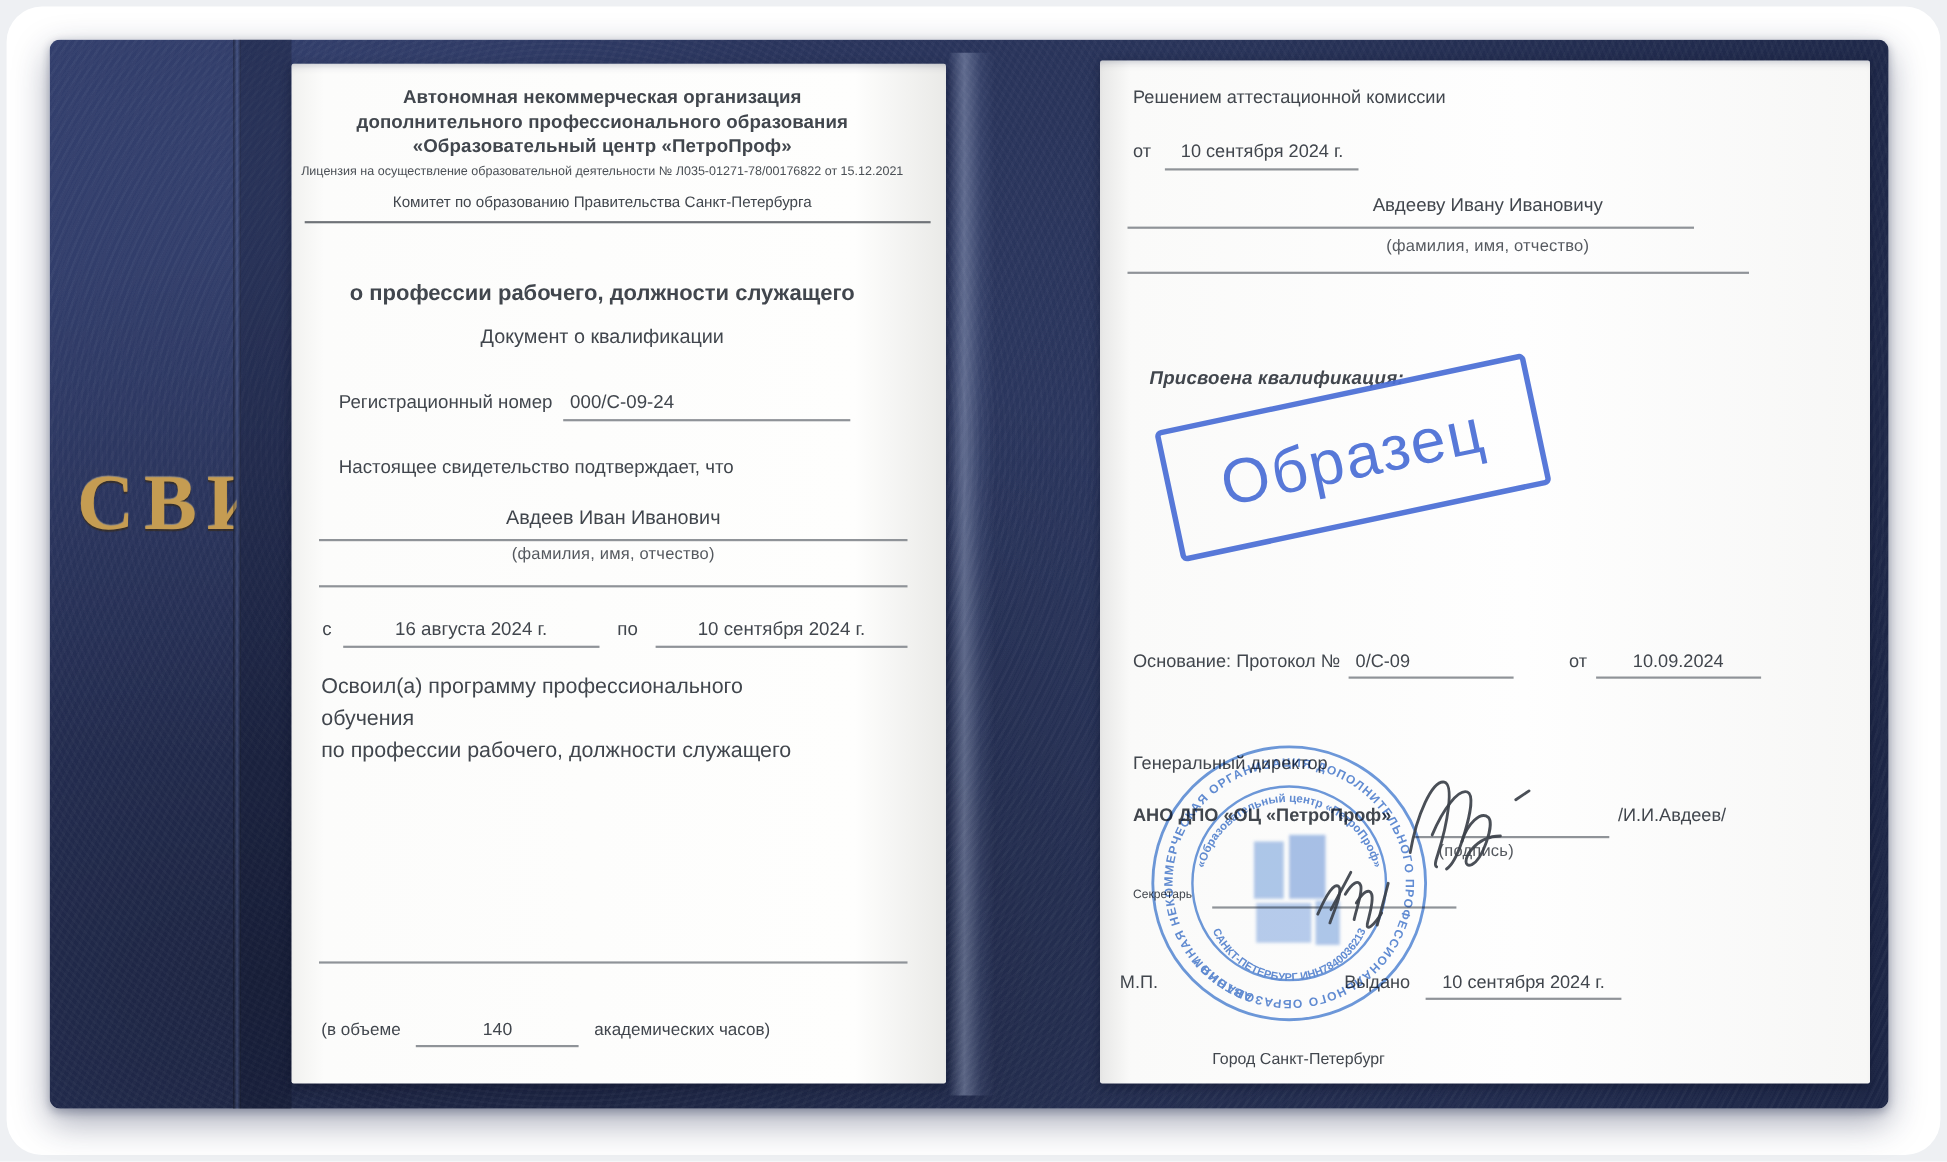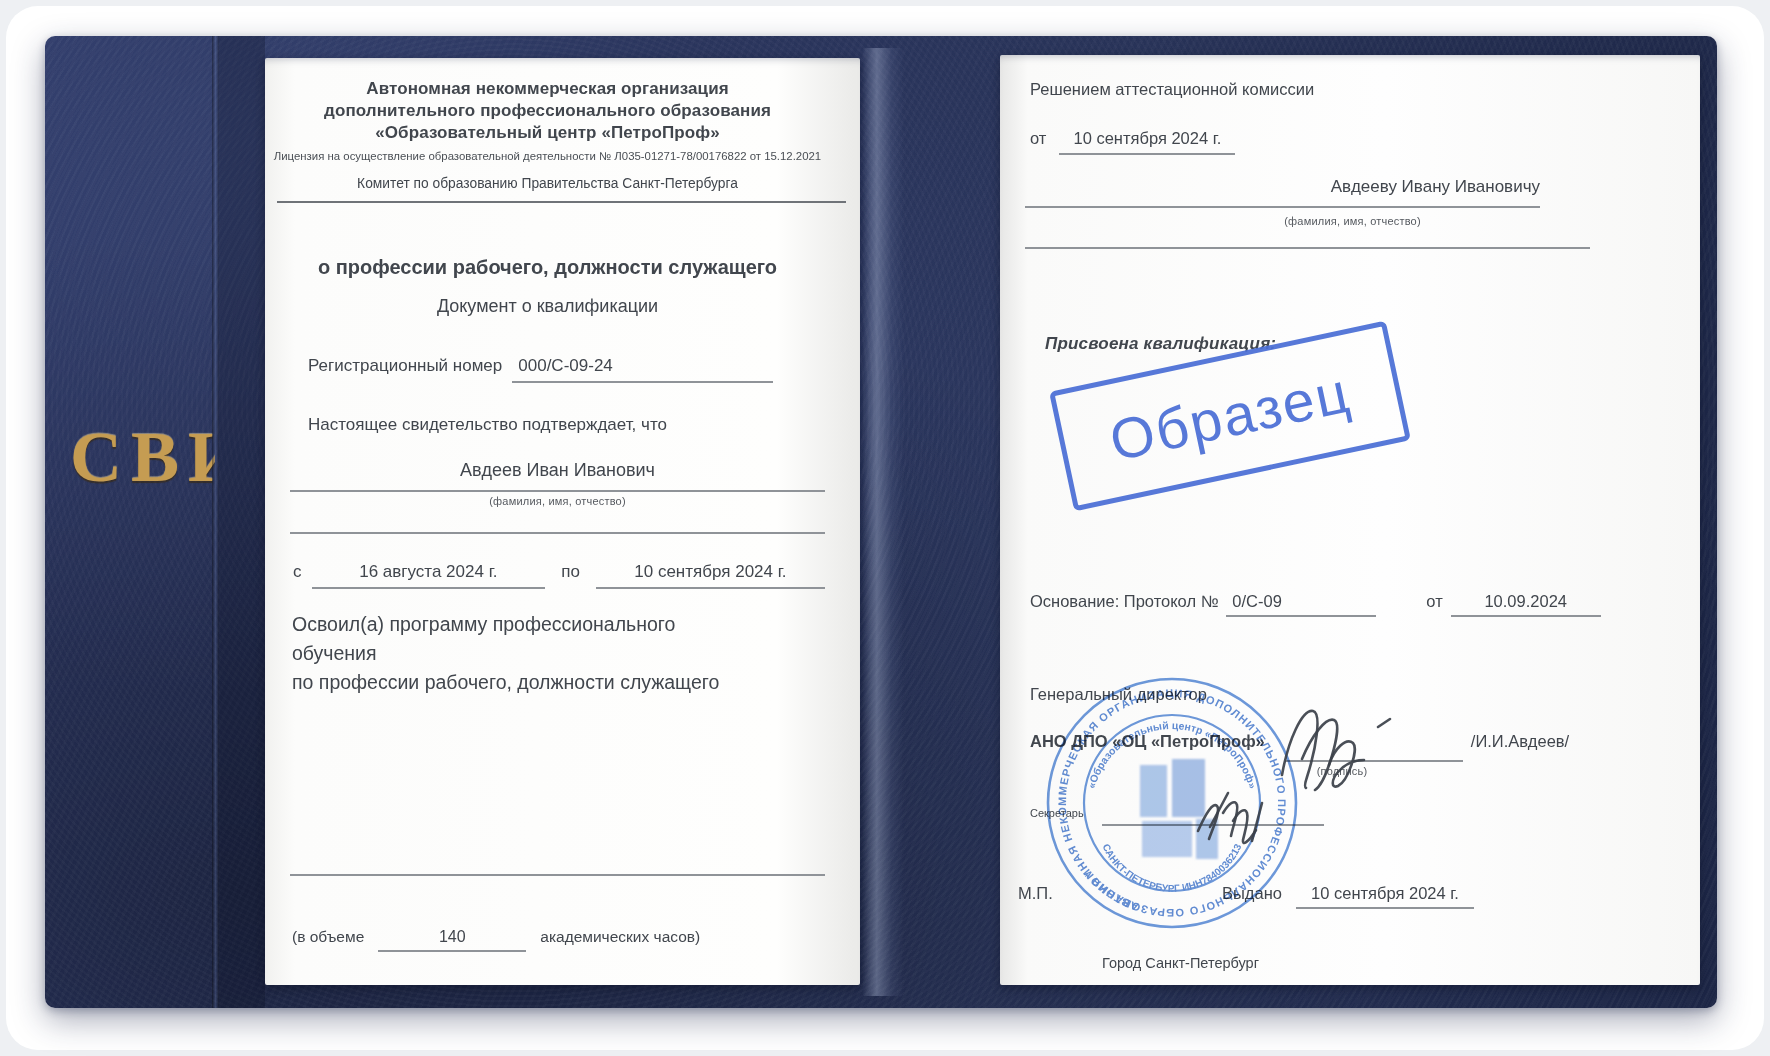--- a/index.html
+++ b/index.html
@@ -40,21 +40,21 @@
   .page-right{left:1000px;top:55px;width:700px;height:930px;
     background:linear-gradient(90deg,#e7e7e6 0%,#fafaf9 4%,#fefefe 55%,#f7f7f6 100%);}
 
   .abs{position:absolute;}
   .ctr{text-align:center;}
   .b{font-weight:bold;}
   .row{position:absolute;display:flex;align-items:baseline;}
   .field{display:inline-block;border-bottom:2px solid #8f9398;text-align:center;}
   .fv{display:block;}
   .hline{position:absolute;border-top:2px solid #8f9398;height:0;}
-  .cap{font-size:11px;color:#55595f;letter-spacing:.2px;}
+  .cap{font-size:15px;color:#55595f;letter-spacing:.2px;}
 
   
   .lp-org{top:20px;left:0;right:30px;font-size:17px;line-height:22px;letter-spacing:.1px;}
   .lp-license{top:92px;left:0;right:30px;font-size:11.4px;color:#4a4f55;}
   .lp-committee{top:118px;left:0;right:30px;font-size:13.8px;}
   .lp-rule{top:143px;left:12px;right:14px;border-top-color:#6f7378;}
   .lp-title{top:171px;left:0;right:30px;font-size:24px;letter-spacing:1px;}
   .lp-subtitle{top:198px;left:0;right:30px;font-size:20px;}
   .lp-doctype{top:238px;left:0;right:30px;font-size:18px;}
   .lp-reg-row{top:298px;left:43px;right:87px;font-size:17px;}
@@ -73,21 +73,21 @@
   .lp-line2{top:816px;left:25px;right:35px;}
   .lp-volume{top:870px;left:27px;font-size:15.5px;}
   .lp-volume .field{width:148px;margin:0 14px;padding-bottom:4px;}
   .lp-volume .fv{font-size:16px;}
 
   
   .rp-commission{top:25px;left:30px;font-size:16.5px;}
   .rp-from{top:74px;left:30px;font-size:16.5px;}
   .rp-from .field{width:176px;margin-left:13px;padding-bottom:5px;}
   .rp-name{top:122px;left:25px;width:515px;font-size:17px;border-bottom:2px solid #8f9398;
-    padding:0 0 9px 140px;box-sizing:border-box;text-align:right;}
+    padding:0 0 9px 140px;box-sizing:border-box;text-align:center;}
   .rp-name-cap{top:160px;left:25px;width:515px;padding-left:140px;box-sizing:border-box;text-align:center;}
   .rp-line1{top:192px;left:25px;width:565px;}
   .rp-qual{top:279px;left:45px;font-size:17px;letter-spacing:.2px;font-style:italic;}
   .sample-stamp{position:absolute;top:300px;left:58px;width:334px;height:112px;
     border:5px solid #4b6fd6;border-radius:6px;transform:rotate(-12deg);
     display:flex;align-items:center;justify-content:center;
     color:#4b6fd6;font-size:57px;letter-spacing:2px;opacity:.93;}
   .rp-basis{top:537px;left:30px;font-size:16.5px;}
   .rp-basis .f1{width:150px;margin-left:8px;padding-bottom:4px;}
   .rp-basis .f1 .fv{text-align:left;padding-left:6px;}

